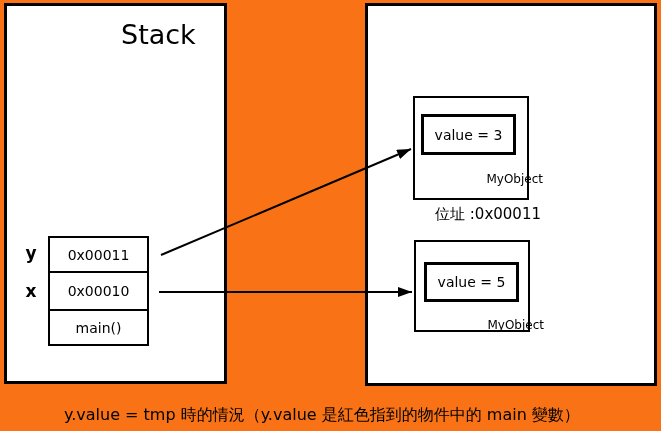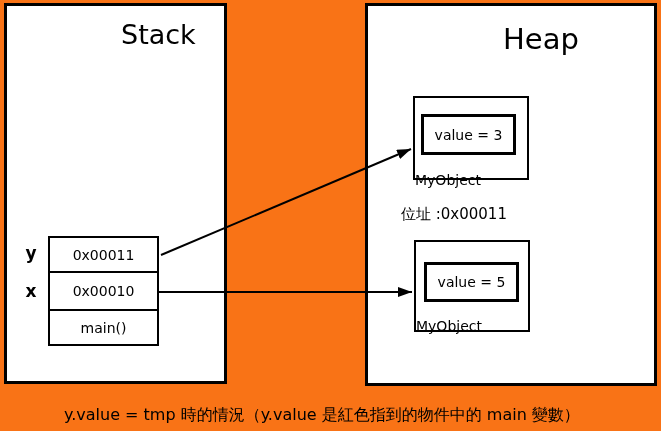--- a/index.html
+++ b/index.html
@@ -26,49 +26,48 @@
   .var-label { font-size:17px; font-weight:bold; line-height:1; text-align:center; }
 
   
   .heap-object { border:2px solid #000; background:#fff; }
   .value-box {
     position:absolute; box-sizing:border-box; border:3px solid #000;
     display:flex; align-items:center; justify-content:center;
     font-size:14px; background:#fff;
   }
   .obj-type {
-    position:absolute; left:0; width:100%; text-align:left; font-size:14px;
+    position:absolute; left:16px; width:100%; text-align:right; font-size:12px;
   }
-  .addr-label { font-size:15px; text-align:left; white-space:nowrap; }
+  .addr-label { font-size:15px; text-align:right; white-space:nowrap; }
 
   .caption { font-size:16px; white-space:nowrap; line-height:1.2; }
 
   svg.arrows { position:absolute; left:0; top:0; pointer-events:none; }
 </style>
 </head>
 <body>
 
 <div id="canvas">
 
   <div class="abs big-box" style="left:4px; top:3px; width:223px; height:381px;"></div>
   <div class="abs box-title stack-title" style="left:121px; top:21px;">Stack</div>
 
   <div class="abs var-label" style="left:22px; top:245px; width:18px;">y</div>
   <div class="abs var-label" style="left:22px; top:283px; width:18px;">x</div>
 
-  <div class="abs frame-table" style="left:48px; top:236px; width:111px; height:110px;">
+  <div class="abs frame-table" style="left:48px; top:236px; width:101px; height:110px;">
     <div class="frame-row" style="height:33px;">0x00011</div>
     <div class="frame-row" style="height:36px;">0x00010</div>
     <div class="frame-row" style="height:33px;">main()</div>
   </div>
 
   <div class="abs big-box" style="left:365px; top:3px; width:292px; height:383px;"></div>
-  <div class="abs box-title heap-title" style="left:503px; top:25px;">Heap</div>
 
-  <div class="abs heap-object" style="left:413px; top:96px; width:116px; height:84px;">
+  <div class="abs heap-object" style="left:413px; top:96px; width:116px; height:104px;">
     <div class="value-box" style="left:6px; top:16px; width:95px; height:41px;">value = 3</div>
     <div class="obj-type" style="top:74px;">MyObject</div>
   </div>
   <div class="abs addr-label" style="left:401px; top:205px; width:140px;">位址 :0x00011</div>
 
   <div class="abs heap-object" style="left:414px; top:240px; width:116px; height:92px;">
     <div class="value-box" style="left:8px; top:20px; width:95px; height:40px;">value = 5</div>
     <div class="obj-type" style="top:76px;">MyObject</div>
   </div>
 

